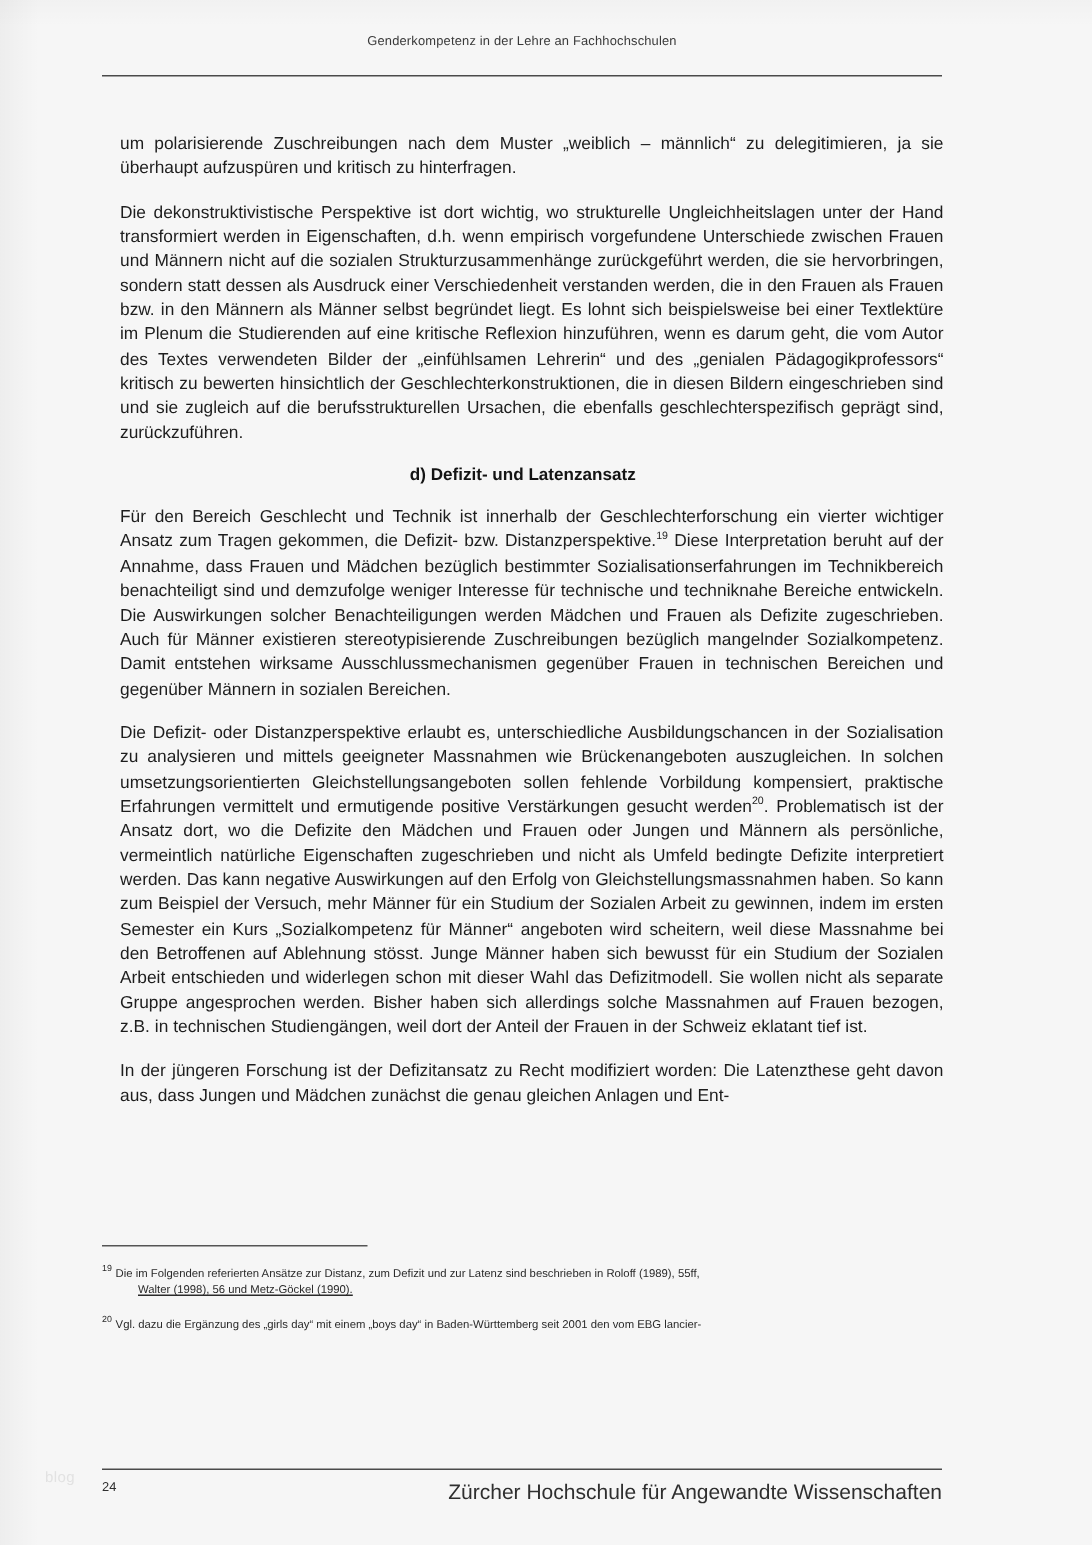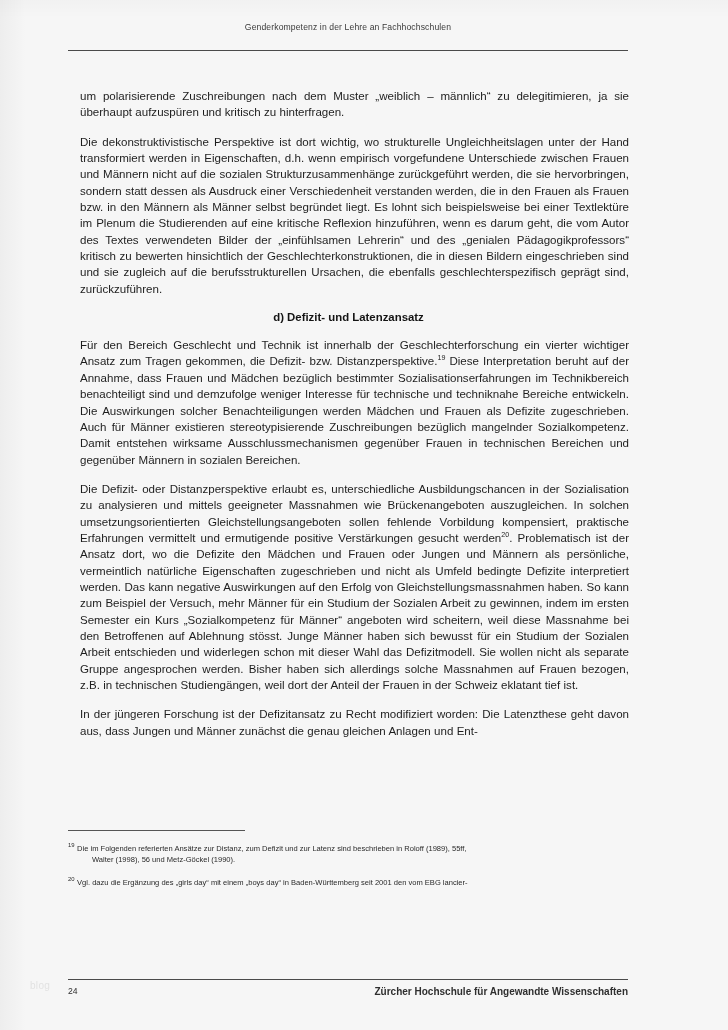--- a/index.html
+++ b/index.html
@@ -109,20 +109,21 @@
   .footnote .fn-num {
     font-size: 5.9px;
     vertical-align: super;
     line-height: 0;
     margin-right: 2.5px;
   }
   .footnote .fn-cont {
     display: block;
     padding-left: 12px;
     text-indent: 0;
+    text-decoration: underline;
   }
 
   
   .footer-rule {
     position: absolute;
     left: 68px;
     top: 979px;
     width: 560px;
     height: 1px;
     background: #4a4a4a;
@@ -134,23 +135,22 @@
     font-size: 8.6px;
     color: #2f2f2f;
     text-align: center;
   }
   .footer-org {
     position: absolute;
     left: 68px;
     top: 986px;
     width: 560px;
     text-align: right;
-    font-size: 10px;
+    font-size: 14px;
     color: #2f2f2f;
-    font-weight: bold;
   }
   .watermark {
     position: absolute;
     left: 30px;
     top: 980px;
     font-size: 10px;
     color: #e2e2e2;
     letter-spacing: 0.3px;
     user-select: none;
   }
@@ -171,21 +171,21 @@
       <p class="para">um polarisierende Zuschreibungen nach dem Muster „weiblich – männlich“ zu delegitimieren, ja sie überhaupt aufzuspüren und kritisch zu hinterfragen.</p>
 
       <p class="para">Die dekonstruktivistische Perspektive ist dort wichtig, wo strukturelle Ungleichheitslagen unter der Hand transformiert werden in Eigenschaften, d.h. wenn empirisch vorgefundene Unterschiede zwischen Frauen und Männern nicht auf die sozialen Strukturzusammenhänge zurückgeführt werden, die sie hervorbringen, sondern statt dessen als Ausdruck einer Verschiedenheit verstanden werden, die in den Frauen als Frauen bzw. in den Männern als Männer selbst begründet liegt. Es lohnt sich beispielsweise bei einer Textlektüre im Plenum die Studierenden auf eine kritische Reflexion hinzuführen, wenn es darum geht, die vom Autor des Textes verwendeten Bilder der „einfühlsamen Lehrerin“ und des „genialen Pädagogikprofessors“ kritisch zu bewerten hinsichtlich der Geschlechterkonstruktionen, die in diesen Bildern eingeschrieben sind und sie zugleich auf die berufsstrukturellen Ursachen, die ebenfalls geschlechterspezifisch geprägt sind, zurückzuführen.</p>
 
       <h2 class="subhead">d) Defizit- und Latenzansatz</h2>
 
       <p class="para"><span>Für den Bereich Geschlecht und Technik ist innerhalb der Geschlechterforschung ein vierter wichtiger Ansatz zum Tragen gekommen, die Defizit- bzw. Distanzperspektive.</span><span class="sup">19</span><span> Diese Interpretation beruht auf der Annahme, dass Frauen und Mädchen bezüglich bestimmter Sozialisationserfahrungen im Technikbereich benachteiligt sind und demzufolge weniger Interesse für technische und techniknahe Bereiche entwickeln. Die Auswirkungen solcher Benachteiligungen werden Mädchen und Frauen als Defizite zugeschrieben. Auch für Männer existieren stereotypisierende Zuschreibungen bezüglich mangelnder Sozialkompetenz. Damit entstehen wirksame Ausschlussmechanismen gegenüber Frauen in technischen Bereichen und gegenüber Männern in sozialen Bereichen.</span></p>
 
       <p class="para"><span>Die Defizit- oder Distanzperspektive erlaubt es, unterschiedliche Ausbildungschancen in der Sozialisation zu analysieren und mittels geeigneter Massnahmen wie Brückenangeboten auszugleichen. In solchen umsetzungsorientierten Gleichstellungsangeboten sollen fehlende Vorbildung kompensiert, praktische Erfahrungen vermittelt und ermutigende positive Verstärkungen gesucht werden</span><span class="sup">20</span><span>. Problematisch ist der Ansatz dort, wo die Defizite den Mädchen und Frauen oder Jungen und Männern als persönliche, vermeintlich natürliche Eigenschaften zugeschrieben und nicht als Umfeld bedingte Defizite interpretiert werden. Das kann negative Auswirkungen auf den Erfolg von Gleichstellungsmassnahmen haben. So kann zum Beispiel der Versuch, mehr Männer für ein Studium der Sozialen Arbeit zu gewinnen, indem im ersten Semester ein Kurs „Sozialkompetenz für Männer“ angeboten wird scheitern, weil diese Massnahme bei den Betroffenen auf Ablehnung stösst. Junge Männer haben sich bewusst für ein Studium der Sozialen Arbeit entschieden und widerlegen schon mit dieser Wahl das Defizitmodell. Sie wollen nicht als separate Gruppe angesprochen werden. Bisher haben sich allerdings solche Massnahmen auf Frauen bezogen, z.B. in technischen Studiengängen, weil dort der Anteil der Frauen in der Schweiz eklatant tief ist.</span></p>
 
-      <p class="para">In der jüngeren Forschung ist der Defizitansatz zu Recht modifiziert worden: Die Latenzthese geht davon aus, dass Jungen und Männer zunächst die genau gleichen Anlagen und Ent-</p>
+      <p class="para">In der jüngeren Forschung ist der Defizitansatz zu Recht modifiziert worden: Die Latenzthese geht davon aus, dass Jungen und Mädchen zunächst die genau gleichen Anlagen und Ent-</p>
     </div>
 
     <div class="footnote-zone">
       <div class="footnote-rule"></div>
 
       <div class="footnote"><span class="fn-num">19</span><span>Die im Folgenden referierten Ansätze zur Distanz, zum Defizit und zur Latenz sind beschrieben in Roloff (1989), 55ff,</span><span class="fn-cont">Walter (1998), 56 und Metz-Göckel (1990).</span></div>
 
       <div class="footnote"><span class="fn-num">20</span><span>Vgl. dazu die Ergänzung des „girls day“ mit einem „boys day“ in Baden-Württemberg seit 2001 den vom EBG lancier-</span></div>
     </div>
 

